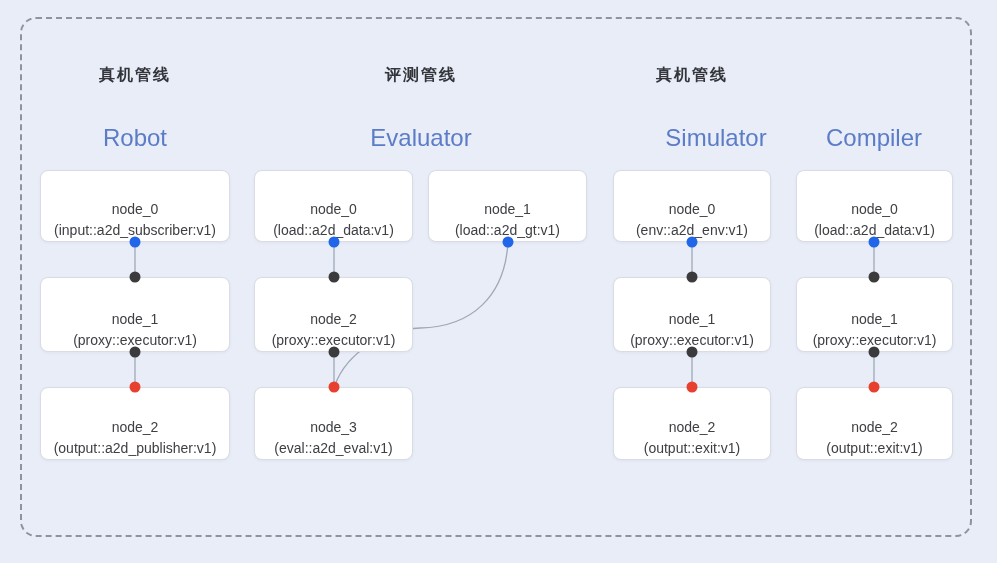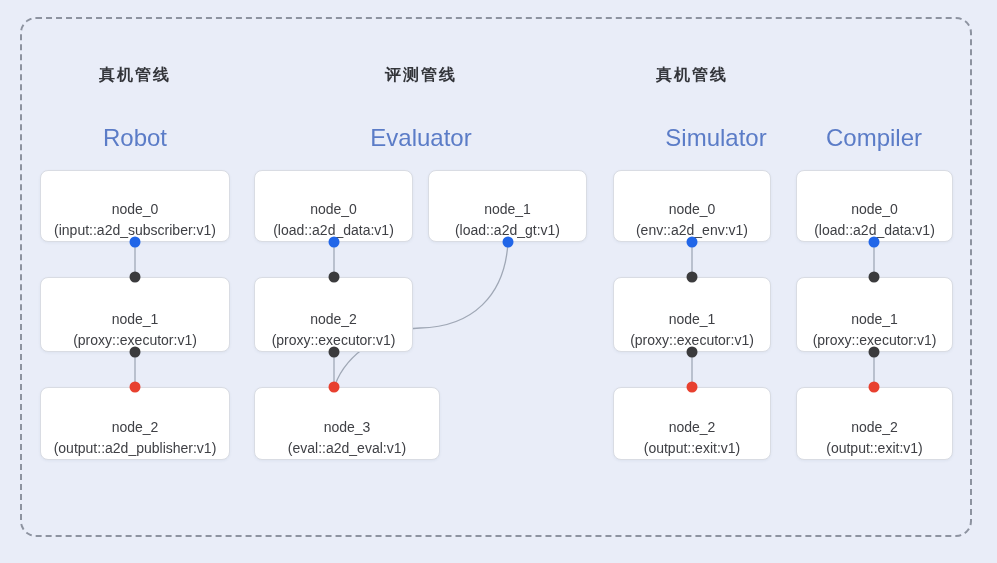--- a/index.html
+++ b/index.html
@@ -97,21 +97,21 @@
       <div class="node-type">(load::a2d_data:v1)</div>
     </div>
     <div class="node-box" style="left: 428px; top: 170px; width: 159px; height: 72px;">
       <div class="node-name">node_1</div>
       <div class="node-type">(load::a2d_gt:v1)</div>
     </div>
     <div class="node-box" style="left: 254px; top: 277px; width: 159px; height: 75px;">
       <div class="node-name">node_2</div>
       <div class="node-type">(proxy::executor:v1)</div>
     </div>
-    <div class="node-box" style="left: 254px; top: 387px; width: 186px; height: 73px;">
+    <div class="node-box" style="left: 254px; top: 387px; width: 159px; height: 73px;">
       <div class="node-name">node_3</div>
       <div class="node-type">(eval::a2d_eval:v1)</div>
     </div>
     <div class="cn-title" style="left: 692px;">真机管线</div>
     <div class="en-title" style="left: 716px;">Simulator</div>
     <div class="node-box" style="left: 613px; top: 170px; width: 158px; height: 72px;">
       <div class="node-name">node_0</div>
       <div class="node-type">(env::a2d_env:v1)</div>
     </div>
     <div class="node-box" style="left: 613px; top: 277px; width: 158px; height: 75px;">

